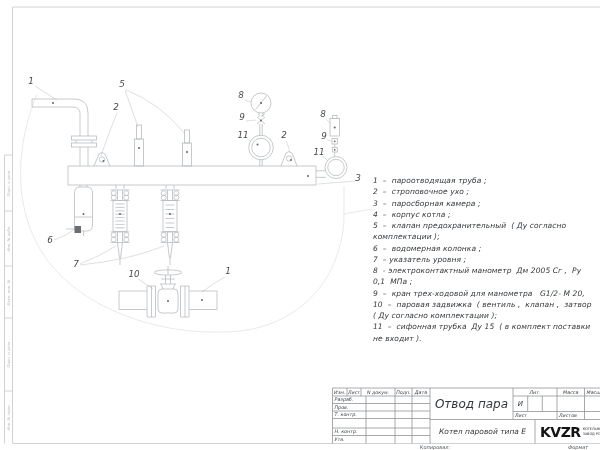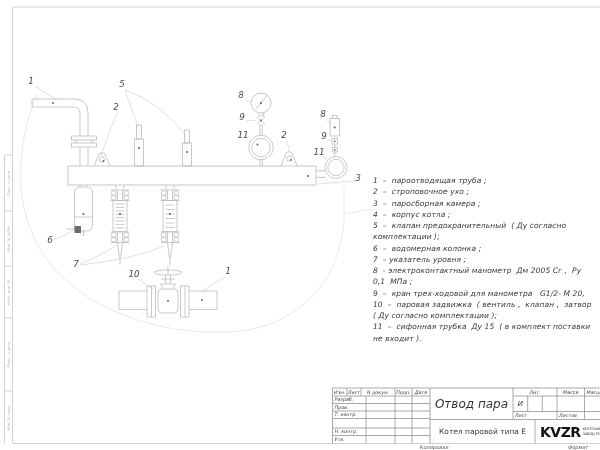--- a/index.html
+++ b/index.html
@@ -25,21 +25,21 @@
   
   .tb-label { position:absolute; font-style:italic; font-size:4.8px;
     color:#3c4044; display:flex; align-items:center; justify-content:center;
     white-space:nowrap; overflow:visible; }
   .tb-label.left { justify-content:flex-start; padding-left:2px; }
   .tb-title { position:absolute; left:430px; top:388px; width:83px; height:31.5px;
     display:flex; align-items:center; justify-content:center;
     font-style:italic; font-size:12px; color:#33373b; }
   .tb-subtitle { position:absolute; left:430px; top:419.5px; width:105px; height:24px;
     display:flex; align-items:center; justify-content:center;
-    font-size:7.5px; color:#33373b; }
+    font-style:italic; font-size:7.5px; color:#33373b; }
   .tb-lit-value { position:absolute; left:513px; top:396px; width:14.7px; height:15.5px;
     display:flex; align-items:center; justify-content:center;
     font-style:italic; font-size:7px; color:#33373b; }
   .logo-cell { position:absolute; left:535px; top:419.5px; width:70px; height:24px;
     display:flex; align-items:center; gap:2px; padding-left:3px; }
   .logo-text { font-weight:bold; font-size:14px; color:#121212; letter-spacing:-0.5px; }
   .logo-caption { font-size:3.4px; line-height:4.4px; color:#2c2c2c; white-space:nowrap; }
 
   .footer-note { position:absolute; font-style:italic; font-size:5px; color:#55595c; }
 

